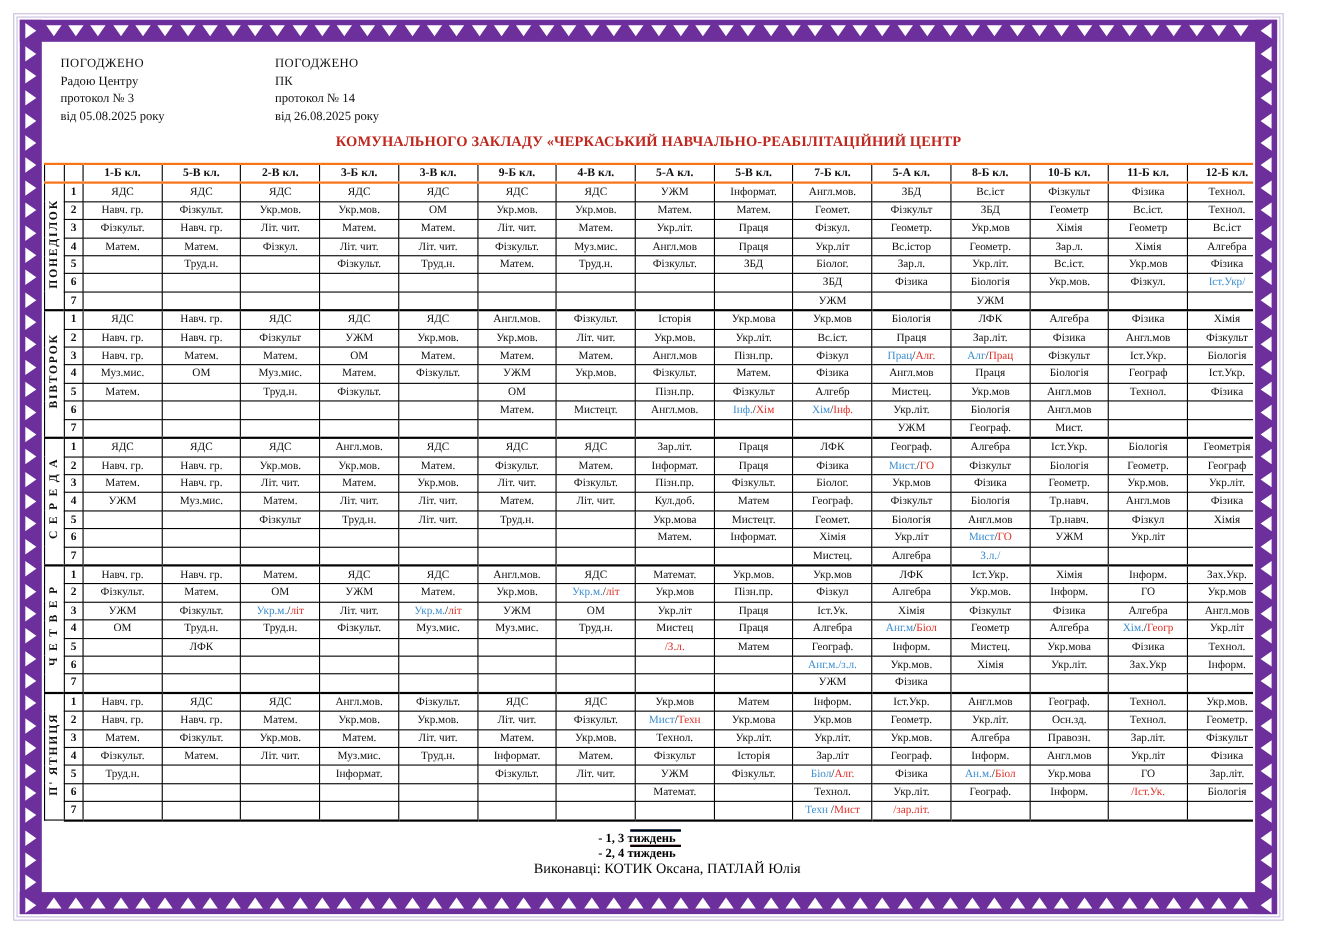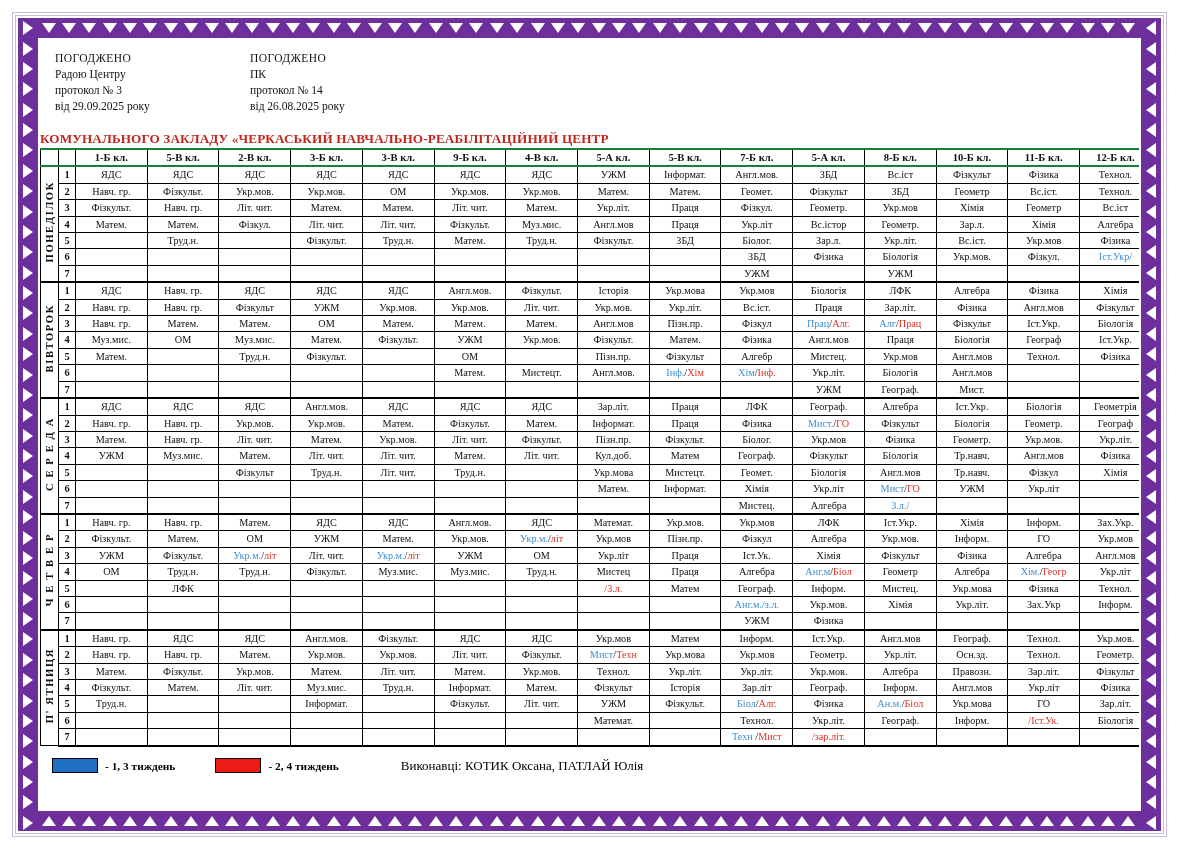--- a/index.html
+++ b/index.html
@@ -36,21 +36,21 @@
   .approve .cap{letter-spacing:.4px;}
   .ap1{left:15px;top:10px;}
   .ap2{left:210px;top:10px;}
   .title-main{
     position:absolute;left:330px;top:6px;width:420px;text-align:center;
     color:#d11a1a;font-weight:bold;font-size:23px;letter-spacing:.5px;
   }
   .approve-right{position:absolute;left:800px;top:20px;width:320px;text-align:center;font-size:11.5px;line-height:16px;}
   .ar-row{display:flex;justify-content:center;gap:28px;}
   .subtitle{
-    position:absolute;left:0;right:0;top:90px;
+    position:absolute;left:0;right:0;top:80px;text-align:center;
     color:#c0281f;font-weight:bold;font-size:13.2px;line-height:17px;letter-spacing:.1px;
   }
 
   
   table.sched{
     border-collapse:collapse;table-layout:fixed;
     margin:0 auto;width:1111px;
     font-size:10.2px;color:#111;
   }
   table.sched td,table.sched th{
@@ -66,29 +66,29 @@
   }
   td.day .vert{
     writing-mode:vertical-rl;transform:rotate(180deg);
     display:inline-block;white-space:nowrap;
   }
   td.num{width:17px;font-weight:bold;font-size:10.4px;}
   td.sub{font-size:10.2px;}
   .corner{border-left:2px solid #000;}
   tr.daytop td{border-top:2px solid #000;}
   tr.daybot td{border-bottom:2px solid #000;}
-  table.sched tr:first-child th,table.sched tr:first-child td{border-top:2px solid #15803d;}
+  table.sched tr:first-child th,table.sched tr:first-child td{border-top:2px solid #f97316;}
   .blue{color:#3f8fd0;}
   .red{color:#e03127;}
   .slash{color:#111;}
 
   
   .footer{
     position:relative;margin-top:7px;height:24px;
-    display:flex;align-items:center;padding-left:12px;font-size:11.6px;
+    display:flex;align-items:center;padding-left:12px;font-size:11.6px;flex-direction:column;
   }
   .sw{width:44px;height:13px;border:1px solid #000;display:inline-block;}
   .sw-blue{background:#1f6fc4;}
   .sw-red{background:#ee1b17;}
   .lg-lbl{font-weight:bold;margin-left:7px;margin-right:40px;font-size:11.4px;}
   .performers{margin-left:22px;font-size:13px;}
 </style>
 </head>
 <body>
 
@@ -308,21 +308,21 @@
     </div>
 
   <div class="inner">
 
     <div class="hdr">
 
       <div class="approve ap1">
         <div class="cap">ПОГОДЖЕНО</div>
         <div>Радою Центру</div>
         <div>протокол № 3</div>
-        <div>від 29.09.2025 року</div>
+        <div>від 05.08.2025 року</div>
       </div>
 
       <div class="approve ap2">
         <div class="cap">ПОГОДЖЕНО</div>
         <div>ПК</div>
         <div>протокол № 14</div>
         <div>від 26.08.2025 року</div>
       </div>
 
 

